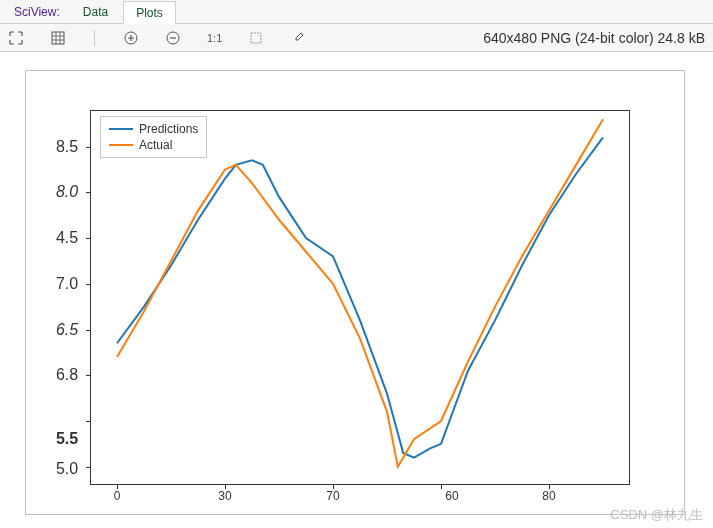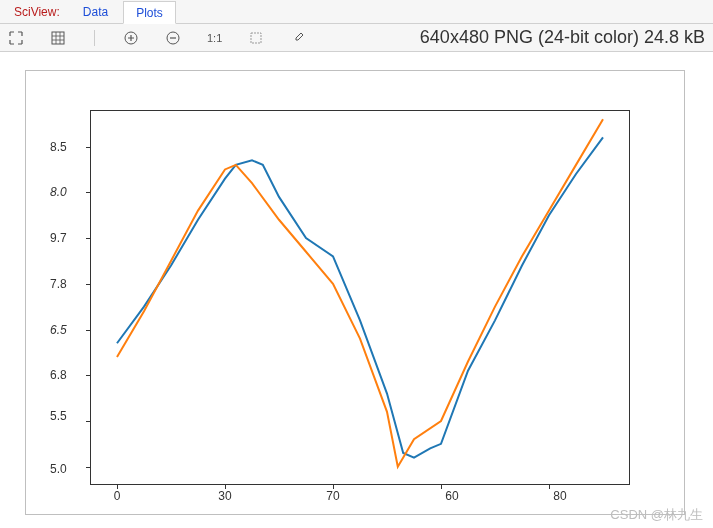--- a/index.html
+++ b/index.html
@@ -1,31 +1,31 @@
 <!DOCTYPE html>
 <html><head>
 <meta charset="utf-8">
 <style>
 * { box-sizing: border-box; margin: 0; padding: 0; }
 body { font-family: sans-serif; font-size: 12px; background: #fff; width: 713px; height: 528px; overflow: hidden; position: relative; }
 .tabbar { display: flex; align-items: center; height: 24px; border-bottom: 1px solid #d0d0d0; background: #f6f6f6; padding-left: 6px; gap: 2px; }
-.tabbar .tlabel { color: #b91c1c; padding: 0 8px; }
-.tabbar .tab { padding: 0 12px; height: 23px; line-height: 23px; color: #1d4ed8; cursor: pointer; border: 1px solid transparent; border-bottom: none; }
+.tabbar .tlabel { color: #4c1d95; padding: 0 8px; }
+.tabbar .tab { padding: 0 12px; height: 23px; line-height: 23px; color: #14532d; cursor: pointer; border: 1px solid transparent; border-bottom: none; }
 .tabbar .tab.active { background: #fff; border-color: #d0d0d0; border-bottom: 1px solid #fff; position: relative; top: 1px; padding-left: 12px; }
 .toolbar { display: flex; align-items: center; height: 28px; border-bottom: 1px solid #d0d0d0; background: #f6f6f6; padding: 0 8px; justify-content: space-between; }
 .tb-left { display: flex; align-items: center; gap: 26px; }
 .ico { width: 16px; height: 16px; display: flex; align-items: center; justify-content: center; color: #555; cursor: pointer; }
 .ico svg { width: 14px; height: 14px; }
 .sep { width: 1px; height: 16px; background: #ccc; margin: 0 2px; }
 .t11 { font-size: 11px; color: #555; cursor: pointer; }
-.status { font-size: 18px; color: #333; }
+.status { font-size: 14px; color: #333; }
 .canvas { position: absolute; left: 25px; top: 70px; width: 660px; height: 445px; border: 1px solid #bfbfbf; background: #fff; }
 .plot { position: absolute; left: 90px; top: 110px; width: 540px; height: 375px; }
 .axes { position: absolute; left: 0; top: 0; width: 540px; height: 375px; border: 1px solid #333; }
-.ytick { position: absolute; left: -40px; width: 34px; text-align: left; font-size: 12px; color: #333; transform: translateY(-50%); }
+.ytick { position: absolute; left: -40px; width: 34px; text-align: center; font-size: 16px; color: #333; transform: translateY(-50%); }
 .xtick { position: absolute; bottom: -18px; font-size: 12px; color: #333; transform: translateX(-50%); }
 .tmark { position: absolute; background: #333; }
 .tmark.y { left: -4px; width: 4px; height: 1px; }
 .tmark.x { bottom: -4px; width: 1px; height: 4px; }
 .legend { position: absolute; left: 10px; top: 6px; border: 1px solid #c7c7c7; background: #fff; padding: 4px 8px; font-size: 12px; color: #333; }
 .legend .row { display: flex; align-items: center; gap: 6px; height: 16px; }
 .legend .sw { width: 24px; height: 2px; }
 .watermark { position: absolute; right: 10px; bottom: 4px; color: #bdbdbd; font-size: 13px; }
 svg.lines { position: absolute; left: 0; top: 0; }
 </style>
@@ -80,45 +80,55 @@
 </div>
 
 <div class="canvas"></div>
 
 <div class="plot">
   <div class="axes"></div>
   <svg class="lines" width="540" height="375">
     <polyline id="line0" fill="none" stroke-width="2" points="27,233.23170731707322 54,196.64634146341464 81,155.4878048780488 108,109.7560975609756 135,68.59756097560972 145.8,54.878048780487745 162,50.30487804878055 172.8,54.878048780487745 189,86.89024390243901 216,128.04878048780492 243,146.3414634146342 270,210.36585365853662 297,283.5365853658537 313.2,342.98780487804873 324,347.5609756097561 340.2,338.4146341463414 351,333.8414634146341 378,260.6707317073171 405,210.36585365853662 432,155.4878048780488 459,105.1829268292683 486,64.02439024390253 513,27.439024390243958" stroke="#1f77b4"></polyline>
     <polyline id="line1" fill="none" stroke-width="2" points="27,246.9512195121951 54,201.21951219512195 81,150.91463414634148 108,100.60975609756105 135,59.45121951219511 145.8,54.878048780487745 162,73.17073170731715 189,109.7560975609756 216,141.76829268292687 243,173.78048780487808 270,228.65853658536582 297,301.82926829268297 307.79999999999995,356.7073170731707 324,329.2682926829268 351,310.9756097560976 378,251.52439024390242 405,196.64634146341464 432,146.3414634146342 459,100.60975609756105 486,54.878048780487745 513,9.146341463414615" stroke="#ff7f0e"></polyline>
   </svg>
+  <div class="legend">
+    <div class="row">
+      <span class="sw" id="sw0" style="background: rgb(31, 119, 180);"></span>
+      <span>Predictions</span>
+    </div>
+    <div class="row">
+      <span class="sw" id="sw1" style="background: rgb(255, 127, 14);"></span>
+      <span>Actual</span>
+    </div>
+  </div>
   <div id="yticks">
       <div class="ytick" style="top: 359px;">5.0</div>
       <div class="tmark y" style="top: 356.707px;"></div>
-      <div class="ytick" style="top: 306px;">5.5</div>
+      <div class="ytick" style="top: 329px; font-weight: bold;">5.5</div>
       <div class="tmark y" style="top: 310.976px;"></div>
       <div class="ytick" style="top: 265.244px;">6.8</div>
       <div class="tmark y" style="top: 265.244px;"></div>
       <div class="ytick" style="top: 219.512px; font-style: italic;">6.5</div>
       <div class="tmark y" style="top: 219.512px;"></div>
-      <div class="ytick" style="top: 173.78px;">7.8</div>
+      <div class="ytick" style="top: 173.78px;">7.0</div>
       <div class="tmark y" style="top: 173.78px;"></div>
-      <div class="ytick" style="top: 128.049px;">9.7</div>
+      <div class="ytick" style="top: 128.049px;">4.5</div>
       <div class="tmark y" style="top: 128.049px;"></div>
       <div class="ytick" style="top: 82.3171px; font-style: italic;">8.0</div>
       <div class="tmark y" style="top: 82.3171px;"></div>
       <div class="ytick" style="top: 36.5854px;">8.5</div>
       <div class="tmark y" style="top: 36.5854px;"></div>
     </div>
   <div id="xticks">
       <div class="xtick" style="left: 27px;">0</div>
       <div class="tmark x" style="left: 27px;"></div>
       <div class="xtick" style="left: 135px;">30</div>
       <div class="tmark x" style="left: 135px;"></div>
       <div class="xtick" style="left: 243px;">70</div>
       <div class="tmark x" style="left: 243px;"></div>
       <div class="xtick" style="left: 362px;">60</div>
       <div class="tmark x" style="left: 351px;"></div>
-      <div class="xtick" style="left: 470px; text-align: right;">80</div>
+      <div class="xtick" style="left: 459px; text-align: right;">80</div>
       <div class="tmark x" style="left: 459px;"></div>
     </div>
 </div>
 
 <div class="watermark">CSDN @林九生</div>
 
 </body></html>

